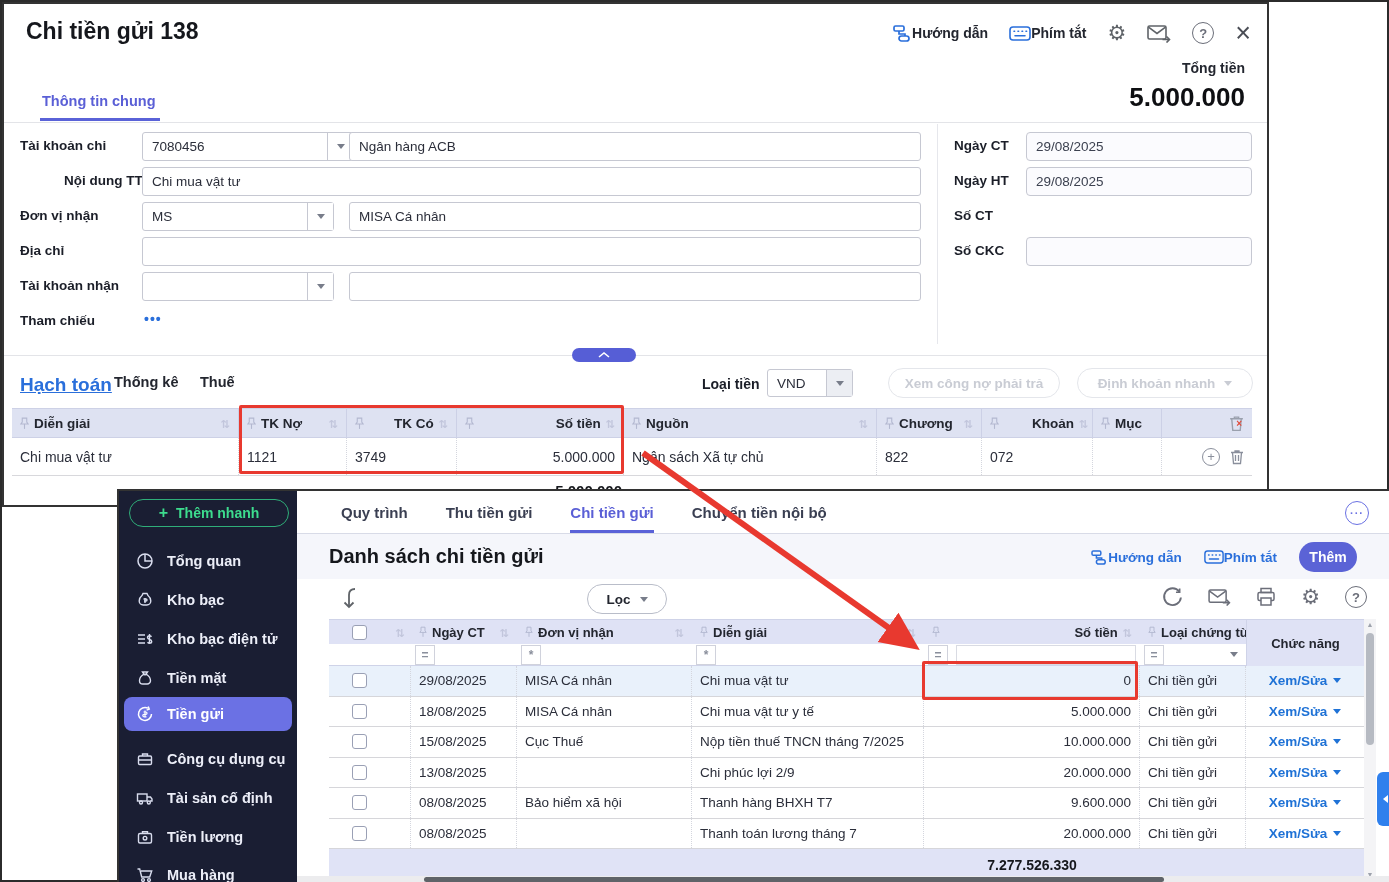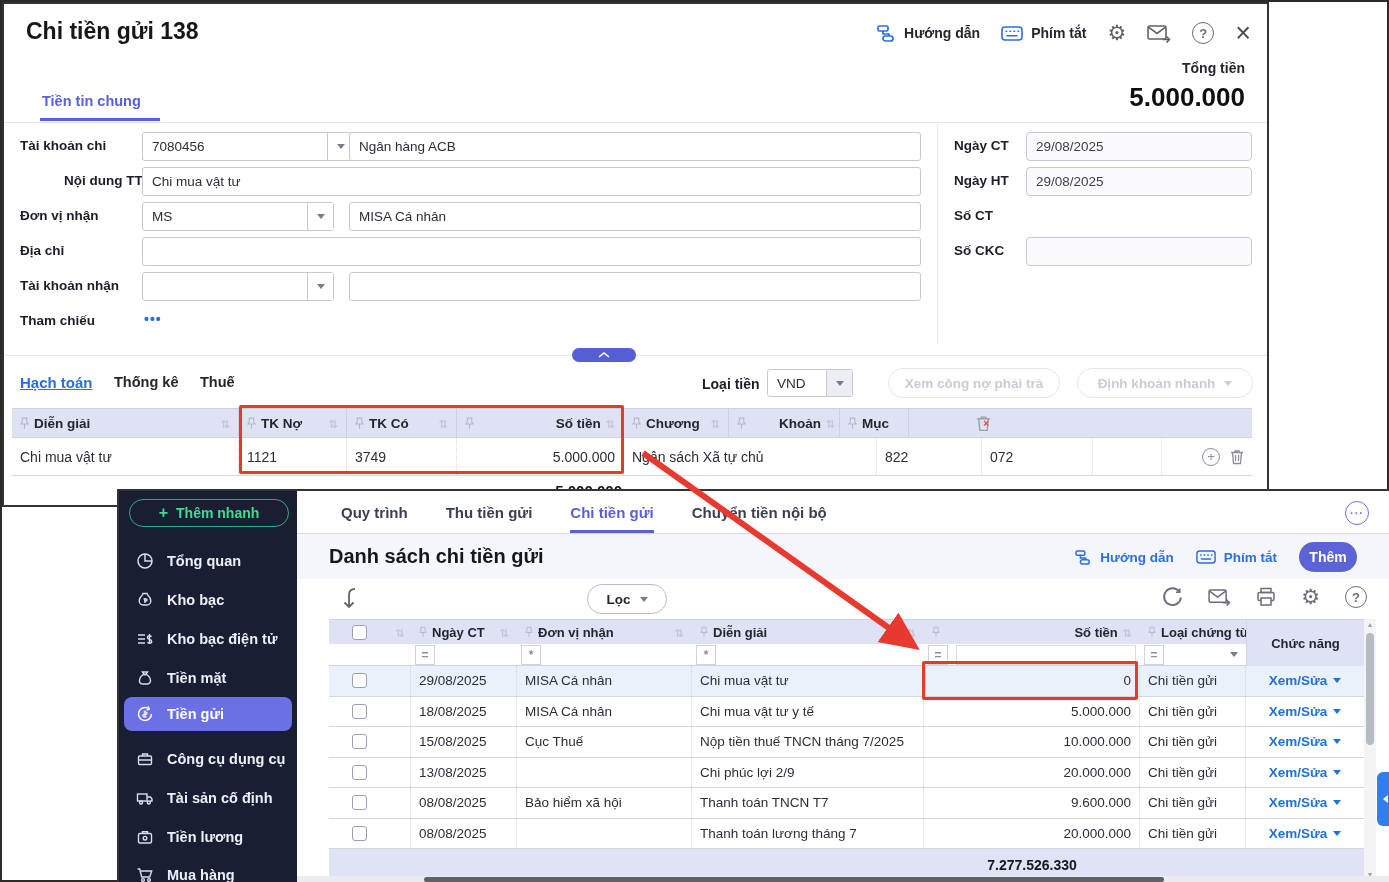--- a/index.html
+++ b/index.html
@@ -22,21 +22,21 @@
   .pill.disabled { border-color:#e4e6eb; color:#c9ccd4; }
   .pill.disabled .caret { border-top-color:#c9ccd4; }
   .sorticon::before { content:"⇅"; font-family:"DejaVu Sans",sans-serif; font-size:11px; color:#c2c6dc; }
   .qmark { width:22px; height:22px; border-radius:50%; border:1.7px solid #6b6e79; color:#6b6e79;
            display:flex; align-items:center; justify-content:center; font-weight:700; font-size:13px; }
   .qmark::before { content:"?"; }
   .xclose { font-size:27px; color:#4a4d55; line-height:20px; }
   .xclose::before { content:"×"; }
   .gear { font-family:"DejaVu Sans",sans-serif; font-size:21px; color:#5f6368; line-height:22px; }
   .gear::before { content:"⚙"; }
-  .hdr-act { display:flex; align-items:center; gap:8px; font-weight:700; font-size:14px; color:#23262f; }
+  .hdr-act { display:flex; align-items:center; font-weight:700; font-size:14px; color:#23262f; }
   .cell { display:flex; align-items:center; padding:0 8px; gap:5px; overflow:hidden; white-space:nowrap; }
   .pin { flex:none; }
   .chk { width:15px; height:15px; border:1.5px solid #9aa0b5; border-radius:3px; background:#fff; }
 
   
   .side-item { position:absolute; left:5px; width:168px; height:39px; display:flex; align-items:center; gap:13px;
                padding-left:12px; color:#eceef8; font-size:14.5px; font-weight:600; border-radius:8px; }
   .side-item.active { background:#6b71e4; }
   .s-ico { flex:none; color:#d9ddee; }
 
@@ -83,21 +83,21 @@
           <path d="M1.5 3.2 10 9.5 18.5 3.2"></path>
           <path d="M15.5 15.5h7M19.5 12.5l3 3-3 3"></path>
         </svg>
       <span class="qmark"></span>
       <span class="xclose"></span>
     </div>
 
     <div class="abs" style="right:22px;top:56px;font-size:14px;font-weight:700;color:#23262f;">Tổng tiền</div>
     <div class="abs" style="right:22px;top:78px;font-size:26px;font-weight:700;color:#0e0f12;">5.000.000</div>
 
-    <div class="abs" style="left:38px;top:89px;font-size:14.5px;font-weight:700;color:#5a5fd6;">Tiền tin chung</div>
+    <div class="abs" style="left:38px;top:89px;font-size:14.5px;font-weight:700;color:#5a5fd6;">Thông tin chung</div>
     <div class="abs" style="left:36px;top:114px;width:120px;height:3px;background:#5a62d8;"></div>
     <div class="abs" style="left:0;top:118px;width:1267px;height:1px;background:#e3e4e8;"></div>
 
     <div class="abs lbl" style="left:16px;top:134px;">Tài khoản chi</div>
     <div class="inp combo" style="left:138px;top:128px;width:212px;">
       <span>7080456</span>
       <span class="combo-arrow">
           <span class="caret"></span>
         </span>
     </div>
@@ -156,21 +156,21 @@
       <span></span>
     </div>
 
     <div class="abs" style="left:0;top:351px;width:1267px;height:1px;background:#e3e4e8;"></div>
     <div class="abs" style="left:568px;top:344px;width:64px;height:14px;background:#565ed6;border-radius:8px;display:flex;align-items:center;justify-content:center;">
       <svg width="12" height="6" viewBox="0 0 12 6" fill="none" stroke="#fff" stroke-width="1.6">
           <path d="M1 5 6 1l5 4"></path>
         </svg>
     </div>
 
-    <div class="abs" style="left:16px;top:370px;font-size:15px;font-weight:700;color:#2a6fdb;text-decoration:underline;">Hạch toán</div>
+    <div class="abs" style="left:16px;top:370px;font-size:19px;font-weight:700;color:#2a6fdb;text-decoration:underline;">Hạch toán</div>
     <div class="abs" style="left:110px;top:370px;font-size:14.5px;font-weight:600;color:#23262f;">Thống kê</div>
     <div class="abs" style="left:196px;top:370px;font-size:14.5px;font-weight:600;color:#23262f;">Thuế</div>
 
     <div class="abs lbl" style="left:698px;top:372px;font-size:14px;">Loại tiền</div>
     <div class="inp combo" style="left:763px;top:365px;width:86px;height:28px;">
       <span>VND</span>
       <span class="combo-arrow" style="background:#eceef3;">
           <span class="caret"></span>
         </span>
     </div>
@@ -198,29 +198,37 @@
               <line x1="5" y1="7.5" x2="5" y2="13"></line>
             </svg>
             <span style="flex:1;">TK Nợ</span>
             <span class="sorticon"></span>
           </div>
         <div class="cell" style="width:110px;border-right:1px solid #ccd0e6;">
             <svg class="pin" width="9" height="13" viewBox="0 0 10 14" fill="none" stroke="#b3b8d0" stroke-width="1.2">
               <path d="M2.5 1h5v4.5L9 7.5H1L2.5 5.5z"></path>
               <line x1="5" y1="7.5" x2="5" y2="13"></line>
             </svg>
-            <span style="flex:1;">TK Có</span>
+            <span style="flex:1;text-align:right;">TK Có</span>
             <span class="sorticon"></span>
           </div>
         <div class="cell" style="width:167px;border-right:1px solid #ccd0e6;">
             <svg class="pin" width="9" height="13" viewBox="0 0 10 14" fill="none" stroke="#b3b8d0" stroke-width="1.2">
               <path d="M2.5 1h5v4.5L9 7.5H1L2.5 5.5z"></path>
               <line x1="5" y1="7.5" x2="5" y2="13"></line>
             </svg>
             <span style="flex:1;text-align:right;">Số tiền</span>
+            <span class="sorticon"></span>
+          </div>
+        <div class="cell" style="width:253px;border-right:1px solid #ccd0e6;">
+            <svg class="pin" width="9" height="13" viewBox="0 0 10 14" fill="none" stroke="#b3b8d0" stroke-width="1.2">
+              <path d="M2.5 1h5v4.5L9 7.5H1L2.5 5.5z"></path>
+              <line x1="5" y1="7.5" x2="5" y2="13"></line>
+            </svg>
+            <span style="flex:1;">Nguồn</span>
             <span class="sorticon"></span>
           </div>
         <div class="cell" style="width:105px;border-right:1px solid #ccd0e6;">
             <svg class="pin" width="9" height="13" viewBox="0 0 10 14" fill="none" stroke="#b3b8d0" stroke-width="1.2">
               <path d="M2.5 1h5v4.5L9 7.5H1L2.5 5.5z"></path>
               <line x1="5" y1="7.5" x2="5" y2="13"></line>
             </svg>
             <span style="flex:1;">Chương</span>
             <span class="sorticon"></span>
           </div>
@@ -618,21 +626,21 @@
             <span class="chk"></span>
           </div>
         <div class="cell" style="width:22px;padding:0;border-right:1px dotted #d4d6de;"></div>
         <div class="cell" style="width:106px;border-right:1px dotted #d4d6de;">
             <span>08/08/2025</span>
           </div>
         <div class="cell" style="width:175px;border-right:1px dotted #d4d6de;">
             <span>Bảo hiểm xã hội</span>
           </div>
         <div class="cell" style="width:232px;border-right:1px dotted #d4d6de;">
-            <span>Thanh toán TNCN T7</span>
+            <span>Thanh hàng BHXH T7</span>
           </div>
         <div class="cell" style="width:216px;border-right:1px dotted #d4d6de;justify-content:flex-end;">
             <span>9.600.000</span>
           </div>
         <div class="cell" style="width:106px;border-right:1px dotted #d4d6de;">
             <span>Chi tiền gửi</span>
           </div>
         <div class="cell" style="width:118px;justify-content:center;">
             <span class="xemsua">
               <span>Xem/Sửa</span>

